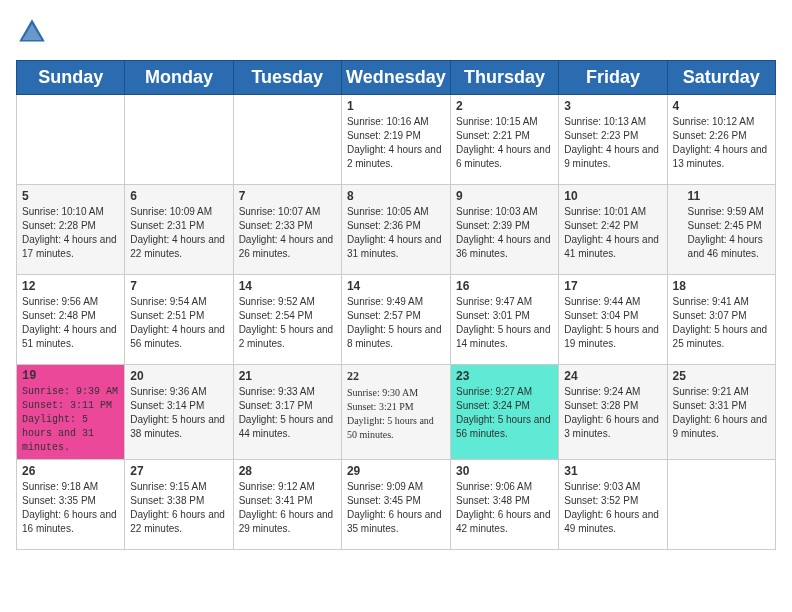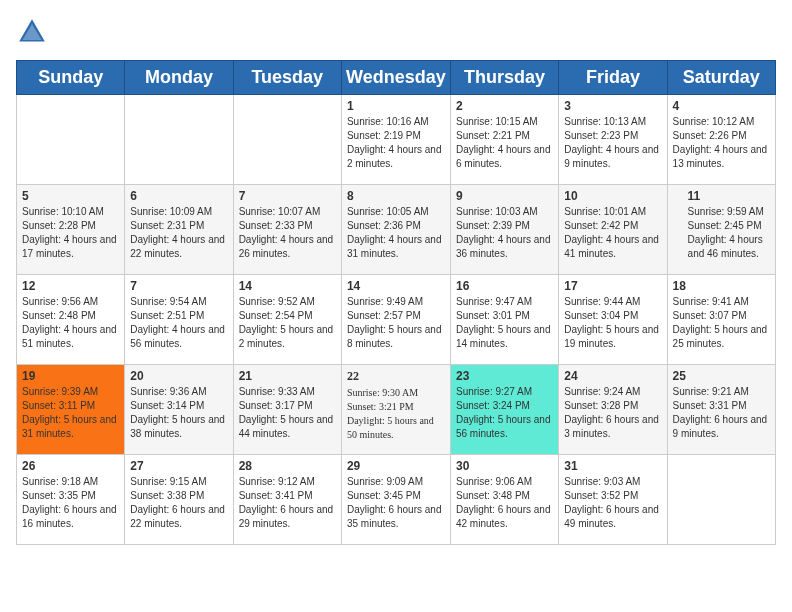--- a/index.html
+++ b/index.html
@@ -203,21 +203,21 @@
         <td>
           <span class="day-number">17</span>
           <div class="day-info">Sunrise: 9:44 AM<br>Sunset: 3:04 PM<br>Daylight: 5 hours and 19 minutes.</div>
         </td>
         <td>
           <span class="day-number">18</span>
           <div class="day-info">Sunrise: 9:41 AM<br>Sunset: 3:07 PM<br>Daylight: 5 hours and 25 minutes.</div>
         </td>
       </tr>
       <tr>
-        <td style="background: #f97316;">
+        <td style="background: #ec4899; font-family: Liberation Mono, monospace;">
           <span class="day-number">19</span>
           <div class="day-info">Sunrise: 9:39 AM<br>Sunset: 3:11 PM<br>Daylight: 5 hours and 31 minutes.</div>
         </td>
         <td style="background: rgb(245, 245, 245);">
           <span class="day-number">20</span>
           <div class="day-info">Sunrise: 9:36 AM<br>Sunset: 3:14 PM<br>Daylight: 5 hours and 38 minutes.</div>
         </td>
         <td style="background: rgb(245, 245, 245);">
           <span class="day-number">21</span>
           <div class="day-info">Sunrise: 9:33 AM<br>Sunset: 3:17 PM<br>Daylight: 5 hours and 44 minutes.</div>

